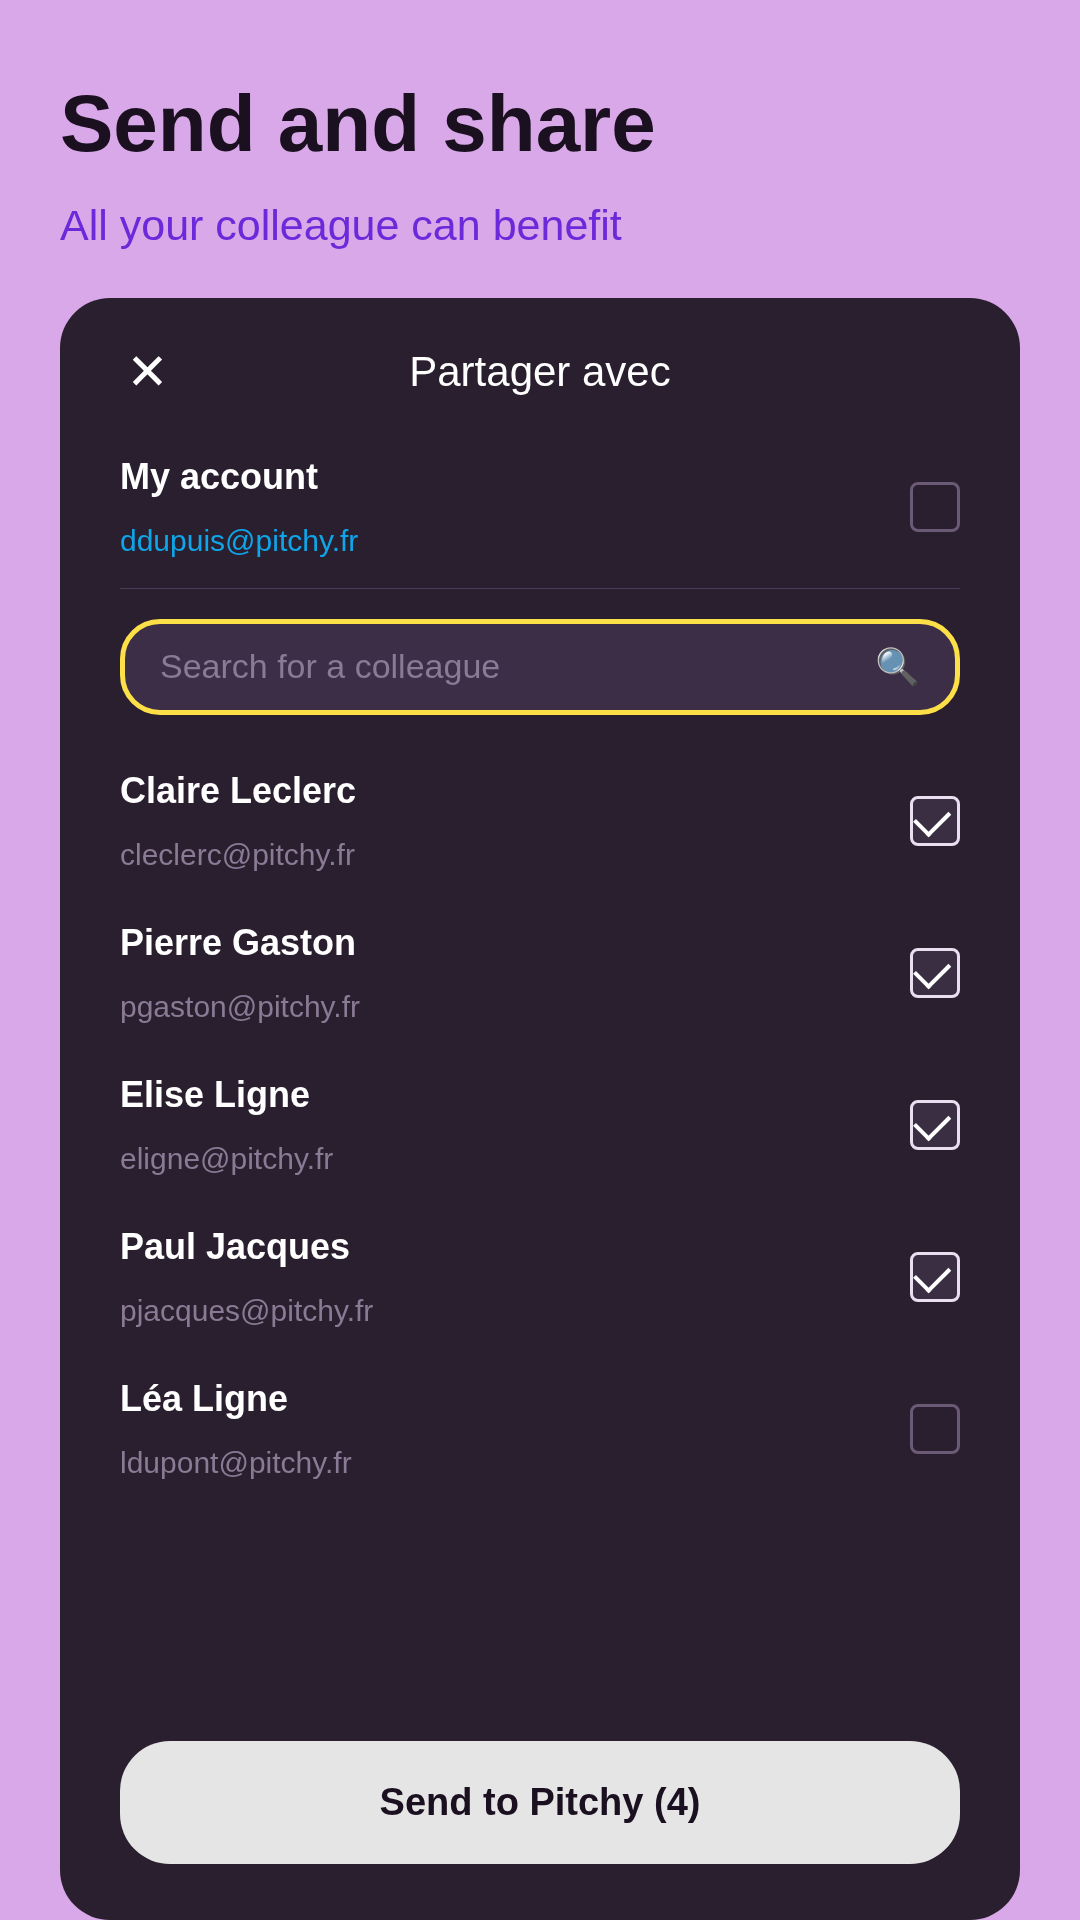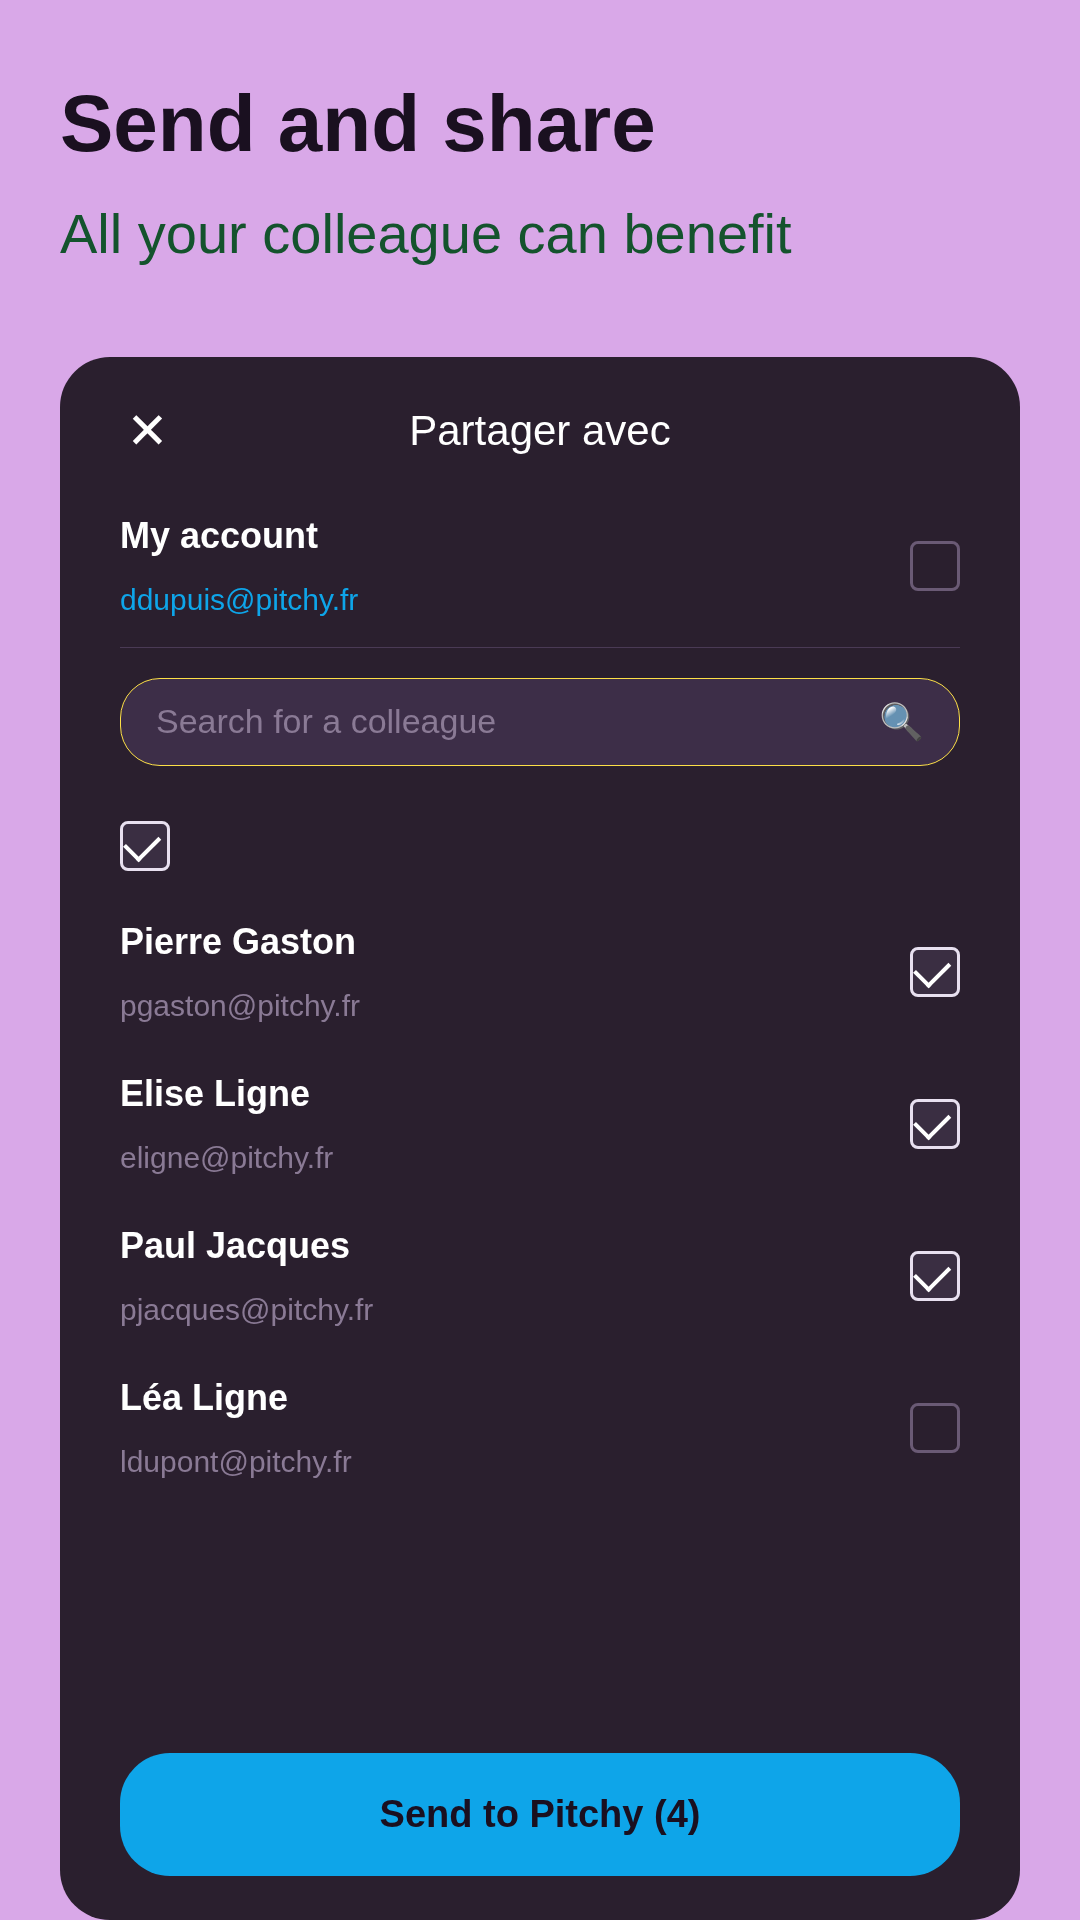--- a/index.html
+++ b/index.html
@@ -21,25 +21,25 @@
 
     .page-title {
       font-size: 80px;
       font-weight: 800;
       color: #1a1020;
       line-height: 1.1;
       margin-bottom: 30px;
     }
 
     .page-subtitle {
-      font-size: 56px;
+      font-size: 43px;
       font-weight: 400;
-      color: #14532d;
+      color: #6d28d9;
       line-height: 1.3;
-      margin-bottom: 86px;
+      margin-bottom: 44px;
     }
 
     .modal {
       background-color: #2a1f2e;
       border-radius: 50px;
       padding: 0 0 40px 0;
       flex: 1;
       display: flex;
       flex-direction: column;
       overflow: hidden;
@@ -142,21 +142,21 @@
       margin: 0 0 30px 0;
     }
 
     .search-box {
       display: flex;
       align-items: center;
       background-color: #3d2e48;
       border-radius: 40px;
       padding: 22px 35px;
       margin-bottom: 30px;
-      border: 1px solid #fde047;
+      border: 5px solid #fde047;
     }
 
     .search-input {
       flex: 1;
       background: transparent;
       border: none;
       outline: none;
       font-size: 34px;
       color: #8a7a95;
       font-family: inherit;
@@ -189,22 +189,22 @@
       color: white;
       margin-bottom: 8px;
     }
 
     .colleague-email {
       font-size: 30px;
       color: #8a7a95;
     }
 
     .send-button {
-      margin: 30px 0 4px 0;
-      background-color: #0ea5e9;
+      margin: 30px 0 16px 0;
+      background-color: #e5e5e5;
       border: none;
       border-radius: 50px;
       padding: 40px;
       font-size: 38px;
       font-weight: 700;
       color: #1a1020;
       cursor: pointer;
       text-align: center;
       width: 100%;
     }
@@ -234,20 +234,24 @@
 
     <div class="divider"></div>
 
     <div class="search-box">
       <input class="search-input" type="text" placeholder="Search for a colleague" style="">
       <span class="search-icon">🔍</span>
     </div>
 
     <div class="colleague-list" id="colleague-list">
     <div class="colleague-row">
+          <div class="account-info">
+            <span class="colleague-name">Claire Leclerc</span>
+            <span class="colleague-email">cleclerc@pitchy.fr</span>
+          </div>
           <div class="checkbox checked"></div>
         </div>
         <div class="colleague-row">
           <div class="account-info">
             <span class="colleague-name">Pierre Gaston</span>
             <span class="colleague-email">pgaston@pitchy.fr</span>
           </div>
           <div class="checkbox checked"></div>
         </div>
         <div class="colleague-row">

